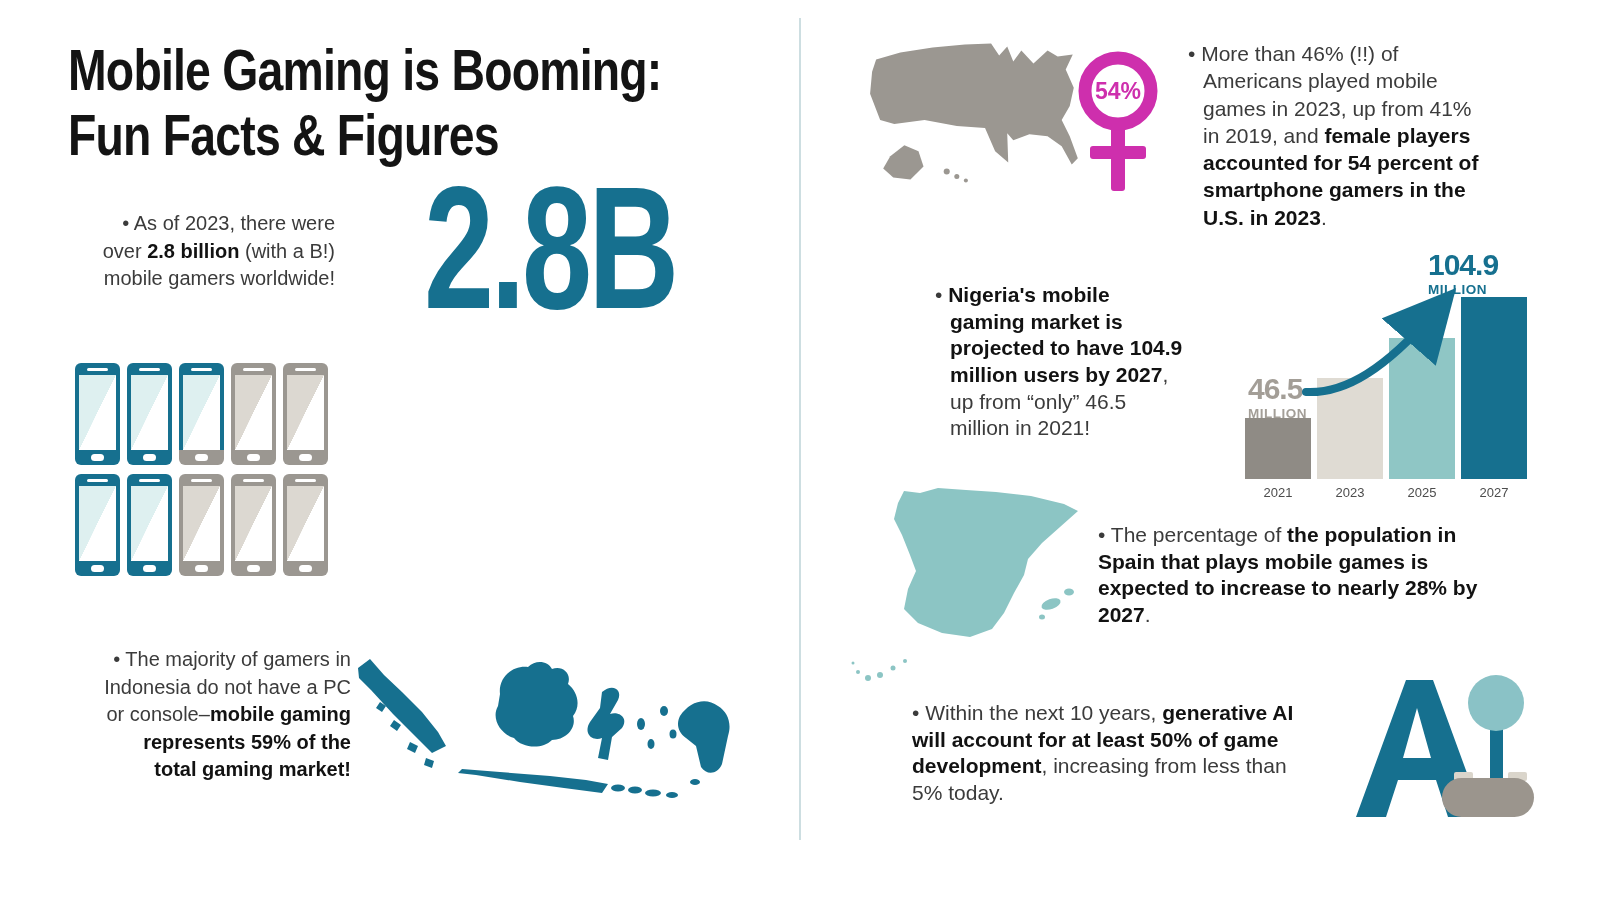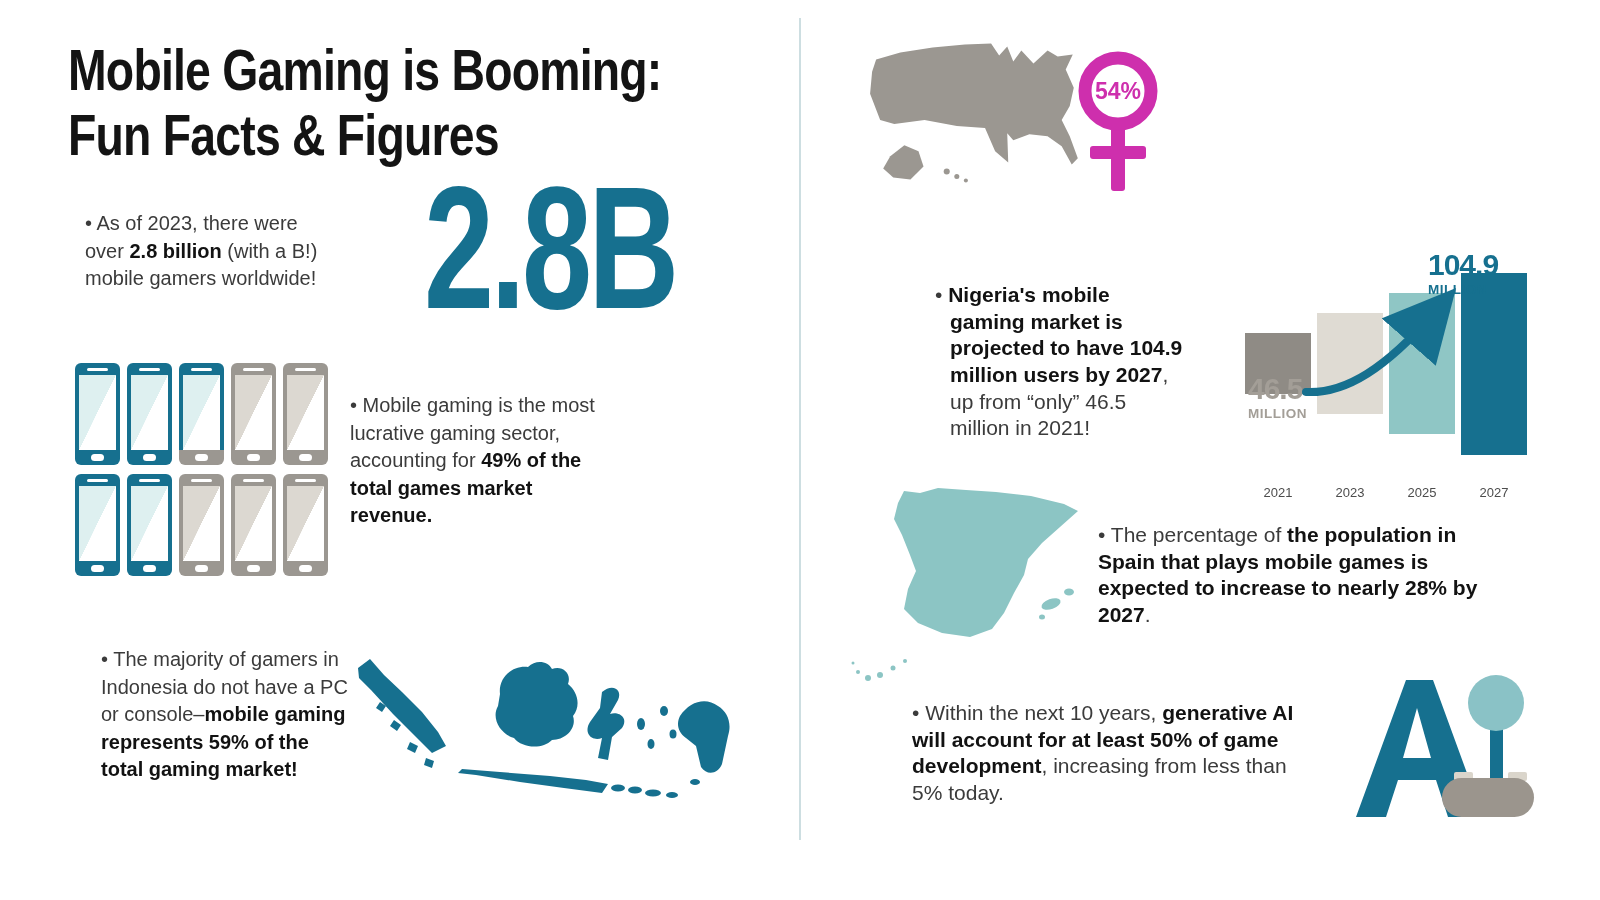--- a/index.html
+++ b/index.html
@@ -7,21 +7,21 @@
           font-family:"Liberation Sans",sans-serif;color:#3b3b3b;}
   [data-name]{box-sizing:border-box;}
   
   .divider{position:absolute;left:799px;top:18px;width:2px;height:857px;background:#cddee1;}
   
   .title{position:absolute;left:68px;top:38px;font-size:58px;font-weight:bold;color:#141414;
          line-height:1.12;letter-spacing:-1px;transform:scaleX(0.80);transform-origin:left top;white-space:nowrap;}
   
   .fact{position:absolute;font-size:20px;line-height:1.38;}
   .fact b{color:#121212;}
-  .center{text-align:left;}
+  .center{text-align:right;}
   .hang{text-indent:-15px;padding-left:15px;}
   .fact1{left:85px;top:210px;width:250px;}
   .bignum{position:absolute;left:424px;top:160px;font-size:175px;font-weight:bold;color:#16708f;
           letter-spacing:-5px;line-height:1.0;transform:scaleX(0.72);transform-origin:left top;}
   .fact2{left:350px;top:392px;width:250px;}
   .fact3{left:92px;top:646px;width:250px;margin-left:9px;}
   .fact4{left:1188px;top:40px;width:300px;font-size:21px;line-height:1.3;}
   .fact5{left:935px;top:282px;width:255px;font-size:21px;line-height:1.27;}
   .fact6{left:1098px;top:522px;width:395px;font-size:21px;line-height:1.27;}
   .fact7{left:912px;top:700px;width:400px;font-size:21px;line-height:1.27;}
@@ -41,21 +41,21 @@
   
   .art{position:absolute;}
   .map-indonesia{left:350px;top:654px;width:380px;height:148px;}
   .map-us{left:860px;top:35px;width:240px;height:162px;}
   .female{left:1072px;top:45px;width:96px;height:152px;}
   .map-spain{left:846px;top:470px;width:245px;height:222px;}
   .ai-art{left:1338px;top:648px;width:200px;height:172px;}
   
   .chart{position:absolute;left:1222px;top:248px;width:310px;height:258px;}
   .bars{position:absolute;left:23px;top:0;height:231px;display:flex;align-items:flex-end;gap:6px;}
-  .bar-col{position:relative;width:66px;height:231px;display:flex;align-items:center;}
+  .bar-col{position:relative;width:66px;height:231px;display:flex;align-items:flex-end;}
   .bar{width:100%;}
   .bar-year{position:absolute;top:237px;left:0;width:100%;text-align:center;font-size:13px;color:#4c4c4c;}
   .chart-label{position:absolute;font-weight:bold;line-height:1;}
   .chart-label .big{font-size:30px;display:block;letter-spacing:-1px;}
   .chart-label .small{font-size:13.5px;display:block;letter-spacing:.5px;margin-top:3px;}
   .label-2021{left:26px;top:126px;color:#a39e97;}
   .label-2027{left:206px;top:2px;color:#16708f;}
   .arrow-svg{position:absolute;left:0;top:0;}
   
   .footer-left{position:absolute;left:35px;top:839px;display:flex;align-items:center;gap:22px;}
@@ -131,21 +131,20 @@
         <i class="screen" data-name="phone-screen"></i>
         <i class="home" data-name="phone-home"></i>
       </div>
       <div class="phone gray" data-name="phone-icon-gray">
         <i class="speaker" data-name="phone-speaker"></i>
         <i class="screen" data-name="phone-screen"></i>
         <i class="home" data-name="phone-home"></i>
       </div>
     </div>
 
-  <div class="fact fact2 center" data-name="fact-revenue"><span data-name="fact-text">• Mobile gaming is the most lucrative gaming sector, accounting for </span><b data-name="fact-text-bold">49% of the total games market revenue.</b></div>
 
   <div class="fact fact3 center" data-name="fact-indonesia"><span data-name="fact-text">• The majority of gamers in Indonesia do not have a PC or console–</span><b data-name="fact-text-bold">mobile gaming represents 59% of the total gaming market!</b></div>
 
   <div class="art map-indonesia" data-name="indonesia-map">
     <svg width="380" height="148" viewBox="0 0 380 148">
       <g fill="#16708f">
         <path d="M8,14 L20,5 L34,21 L52,38 L72,58 L88,78 L96,92 L82,99 L63,80 L43,60 L21,36 L9,24 Z"></path>
         <path d="M30,48 l6,4 -4,6 -6,-4 Z M44,66 l7,5 -4,6 -7,-5 Z M60,88 l8,4 -3,7 -8,-4 Z M76,104 l8,3 -2,7 -8,-3 Z"></path>
         <path d="M150,40 C148,24 162,11 178,13 C186,5 198,7 202,15 C212,11 222,19 218,30 C228,38 231,52 223,62 C227,74 216,86 202,86 C192,96 172,94 164,84 C150,80 141,64 148,52 Z"></path>
         <path d="M252,38 C262,29 273,35 268,46 L260,60 C269,57 279,64 272,74 L262,83 L258,106 L248,104 L252,84 C242,88 233,79 240,68 L250,54 Z"></path>
@@ -178,20 +177,21 @@
 
   <div class="art female" data-name="female-symbol-icon">
     <svg width="96" height="152" viewBox="0 0 96 152">
       <rect x="39" y="78" width="14" height="68" rx="3" fill="#ce2fad"></rect>
       <rect x="18" y="101" width="56" height="13" rx="3" fill="#ce2fad"></rect>
       <circle cx="46" cy="46" r="33" fill="#ffffff" stroke="#ce2fad" stroke-width="13"></circle>
       <text x="46" y="54" text-anchor="middle" font-family="Liberation Sans,sans-serif" font-size="23" font-weight="bold" fill="#ce2fad" data-name="female-badge-percent">54%</text>
     </svg>
   </div>
 
+  <div class="fact fact4 hang" data-name="fact-us-female"><span data-name="fact-text">• More than 46% (!!) of Americans played mobile games in 2023, up from 41% in 2019, and </span><b data-name="fact-text-bold">female players accounted for 54 percent of smartphone gamers in the U.S. in 2023</b><span data-name="fact-text">.</span></div>
 
   <div class="fact fact5 hang" data-name="fact-nigeria"><span data-name="fact-text">• </span><b data-name="fact-text-bold">Nigeria's mobile gaming market is projected to have 104.9 million users by 2027</b><span data-name="fact-text">, up from “only” 46.5 million in 2021!</span></div>
 
   <div class="chart" data-name="nigeria-bar-chart">
     <div class="bars" data-name="bar-chart-bars">
         <div class="bar-col" data-name="bar-column-2021">
           <div class="bar" data-name="bar-2021" style="height: 61px; background: rgb(143, 139, 133);"></div>
           <div class="bar-year" data-name="bar-year-label">2021</div>
         </div>
         <div class="bar-col" data-name="bar-column-2023">

